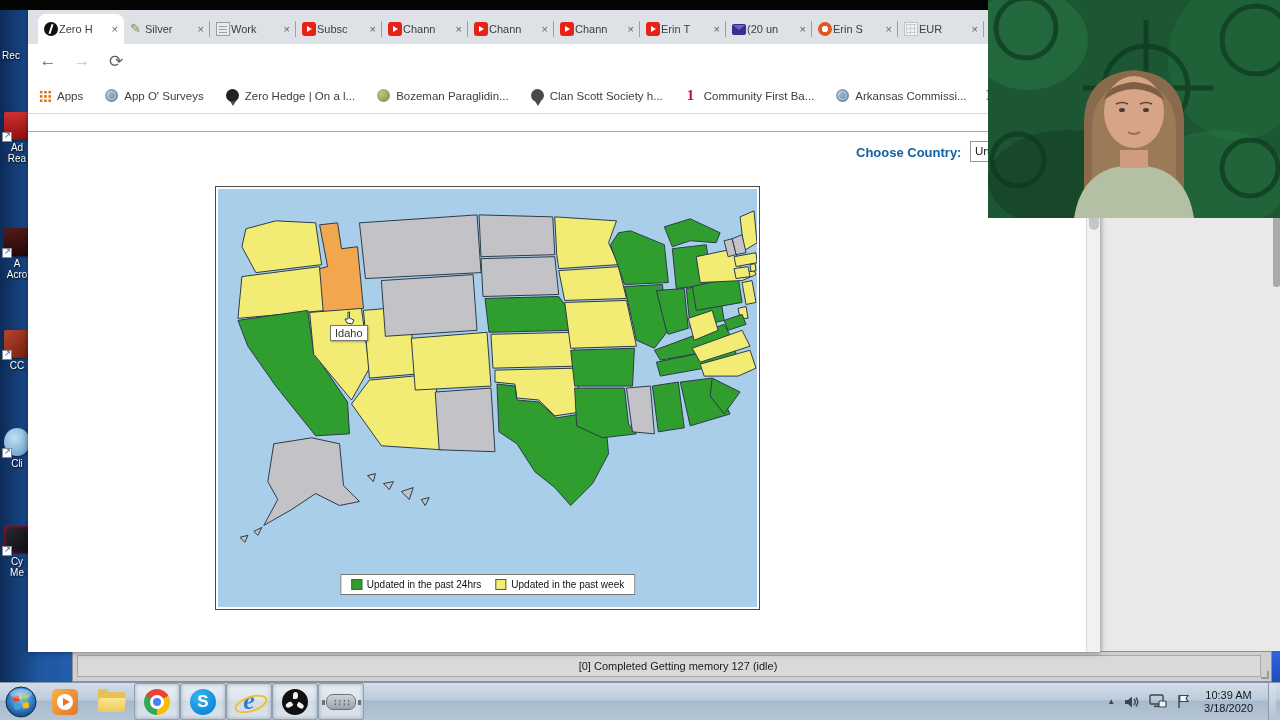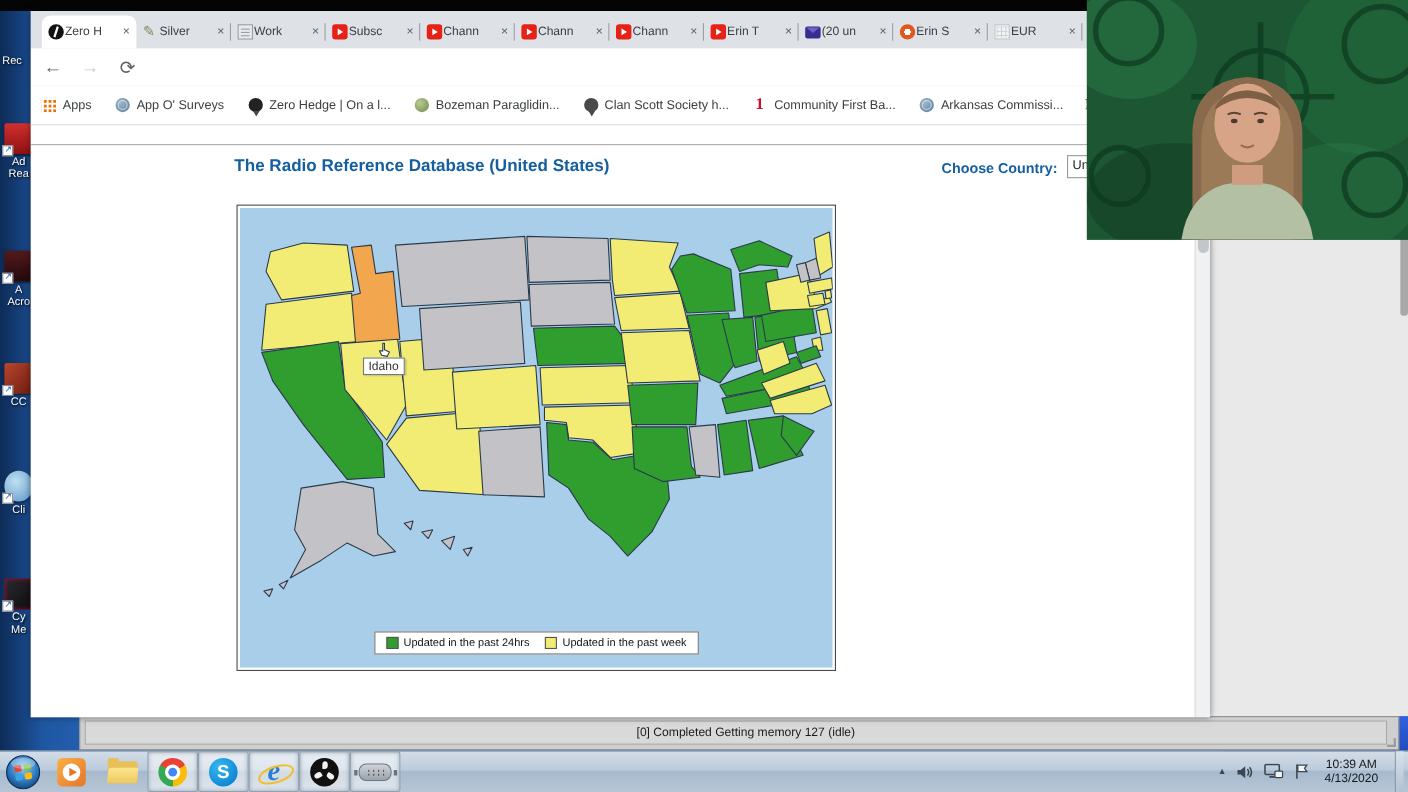--- a/index.html
+++ b/index.html
@@ -291,21 +291,20 @@
     <span class="bm">
         <span class="bm-ic ke"></span>
         <span>Hom</span>
       </span>
   </div>
 
   <div id="viewport">
 
     <div id="pagetab-rule"></div>
 
-    <div id="page-title">The Radio Reference Database (United States)</div>
     <div id="choose-country">Choose Country:</div>
     <div id="country-select">Un</div>
 
     <div id="map">
       <div id="water">
         <svg class="usmap" viewBox="0 0 541 420" preserveAspectRatio="none">
           <rect x="0" y="0" width="541" height="420" fill="#A9CEE9" stroke="none"></rect>
           <polygon points="28,40 58,32 98,34 104,76 38,84 24,58" fill="#F2EC75"></polygon>
           <polygon points="24,88 102,78 108,122 20,130" fill="#F2EC75"></polygon>
           <polygon points="20,132 90,122 96,164 130,214 132,246 98,248 58,198 30,158" fill="#2F9E2F"></polygon>
@@ -448,21 +447,21 @@
       <rect x="1" y="1" width="13" height="9" rx="1" fill="none" stroke="#3a4652" stroke-width="1.4"></rect>
       <rect x="5" y="11.5" width="5" height="1.6" fill="#3a4652"></rect>
       <rect x="10" y="7" width="7" height="6" rx="1" fill="#eef2f5" stroke="#3a4652" stroke-width="1.2"></rect>
     </svg>
     <svg width="15" height="15" viewBox="0 0 15 15">
       <path d="M3,1 L3,14" stroke="#3a4652" stroke-width="1.4"></path>
       <path d="M3.8,1.5 L12,1.5 L10,4.5 L12,7.5 L3.8,7.5 Z" fill="#f4f6f8" stroke="#3a4652" stroke-width="1.2"></path>
     </svg>
     <div id="clock">
       <div>10:39 AM</div>
-      <div>4/13/2020</div>
+      <div>3/18/2020</div>
     </div>
     <div id="show-desktop"></div>
   </div>
 </div>
 
 <div id="webcam">
   <svg width="292" height="218" viewBox="0 0 292 218">
     <rect width="292" height="218" fill="#1c5632"></rect>
     <ellipse cx="40" cy="40" rx="60" ry="50" fill="#2a7a46" opacity="0.5"></ellipse>
     <ellipse cx="250" cy="60" rx="70" ry="80" fill="#236b3c" opacity="0.6"></ellipse>

